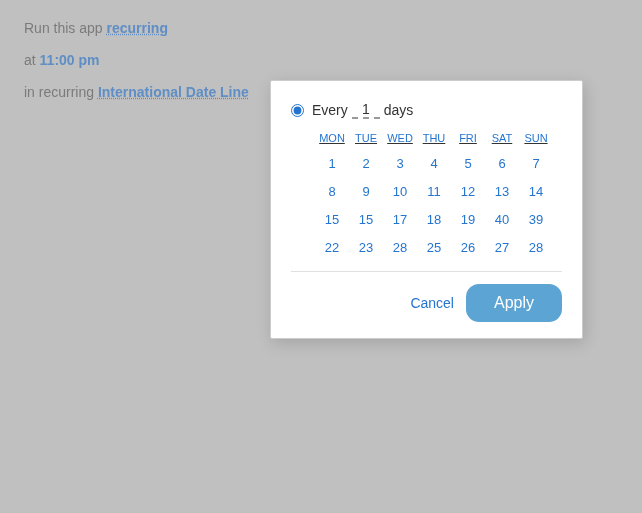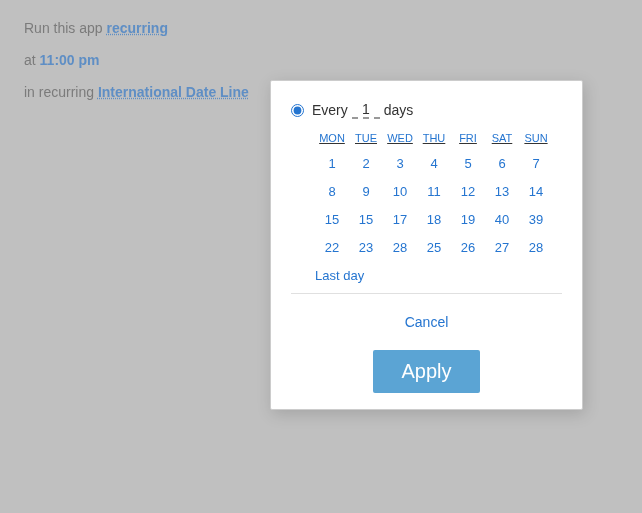--- a/index.html
+++ b/index.html
@@ -146,41 +146,40 @@
       border: none;
       border-top: 1px solid #e0e0e0;
       margin: 10px 0 12px 0;
     }
 
     
     .dialog-actions {
       display: flex;
       justify-content: flex-end;
       align-items: center;
-      gap: 12px;
-      flex-direction: column;
+      gap: 0;
     }
 
     .btn-cancel {
       background: none;
       border: none;
       color: #2575d0;
       font-size: 14px;
       cursor: pointer;
       padding: 8px 12px;
     }
 
     .btn-apply {
       background: #5ba4d4;
       color: #fff;
       border: none;
       padding: 10px 28px;
-      font-size: 20px;
-      cursor: pointer;
-      border-radius: 2px;
+      font-size: 16px;
+      cursor: pointer;
+      border-radius: 13px;
     }
 
     .every-month-section {
       margin-bottom: 2px;
     }
   </style>
 </head>
 <body>
 
 <div class="background-content">
@@ -251,23 +250,20 @@
         <div class="cal-cell">22</div>
         <div class="cal-cell">23</div>
         <div class="cal-cell">28</div>
         <div class="cal-cell">25</div>
         <div class="cal-cell">26</div>
         <div class="cal-cell">27</div>
         <div class="cal-cell">28</div>
       </div>
     </div>
 
-    <div class="last-day-row">
-      <span class="last-day-label">Last day</span>
-    </div>
   </div>
 
   <hr class="dialog-divider">
 
   <div class="dialog-actions">
     <button class="btn-cancel">Cancel</button>
     <button class="btn-apply">Apply</button>
   </div>
 
 </div>

